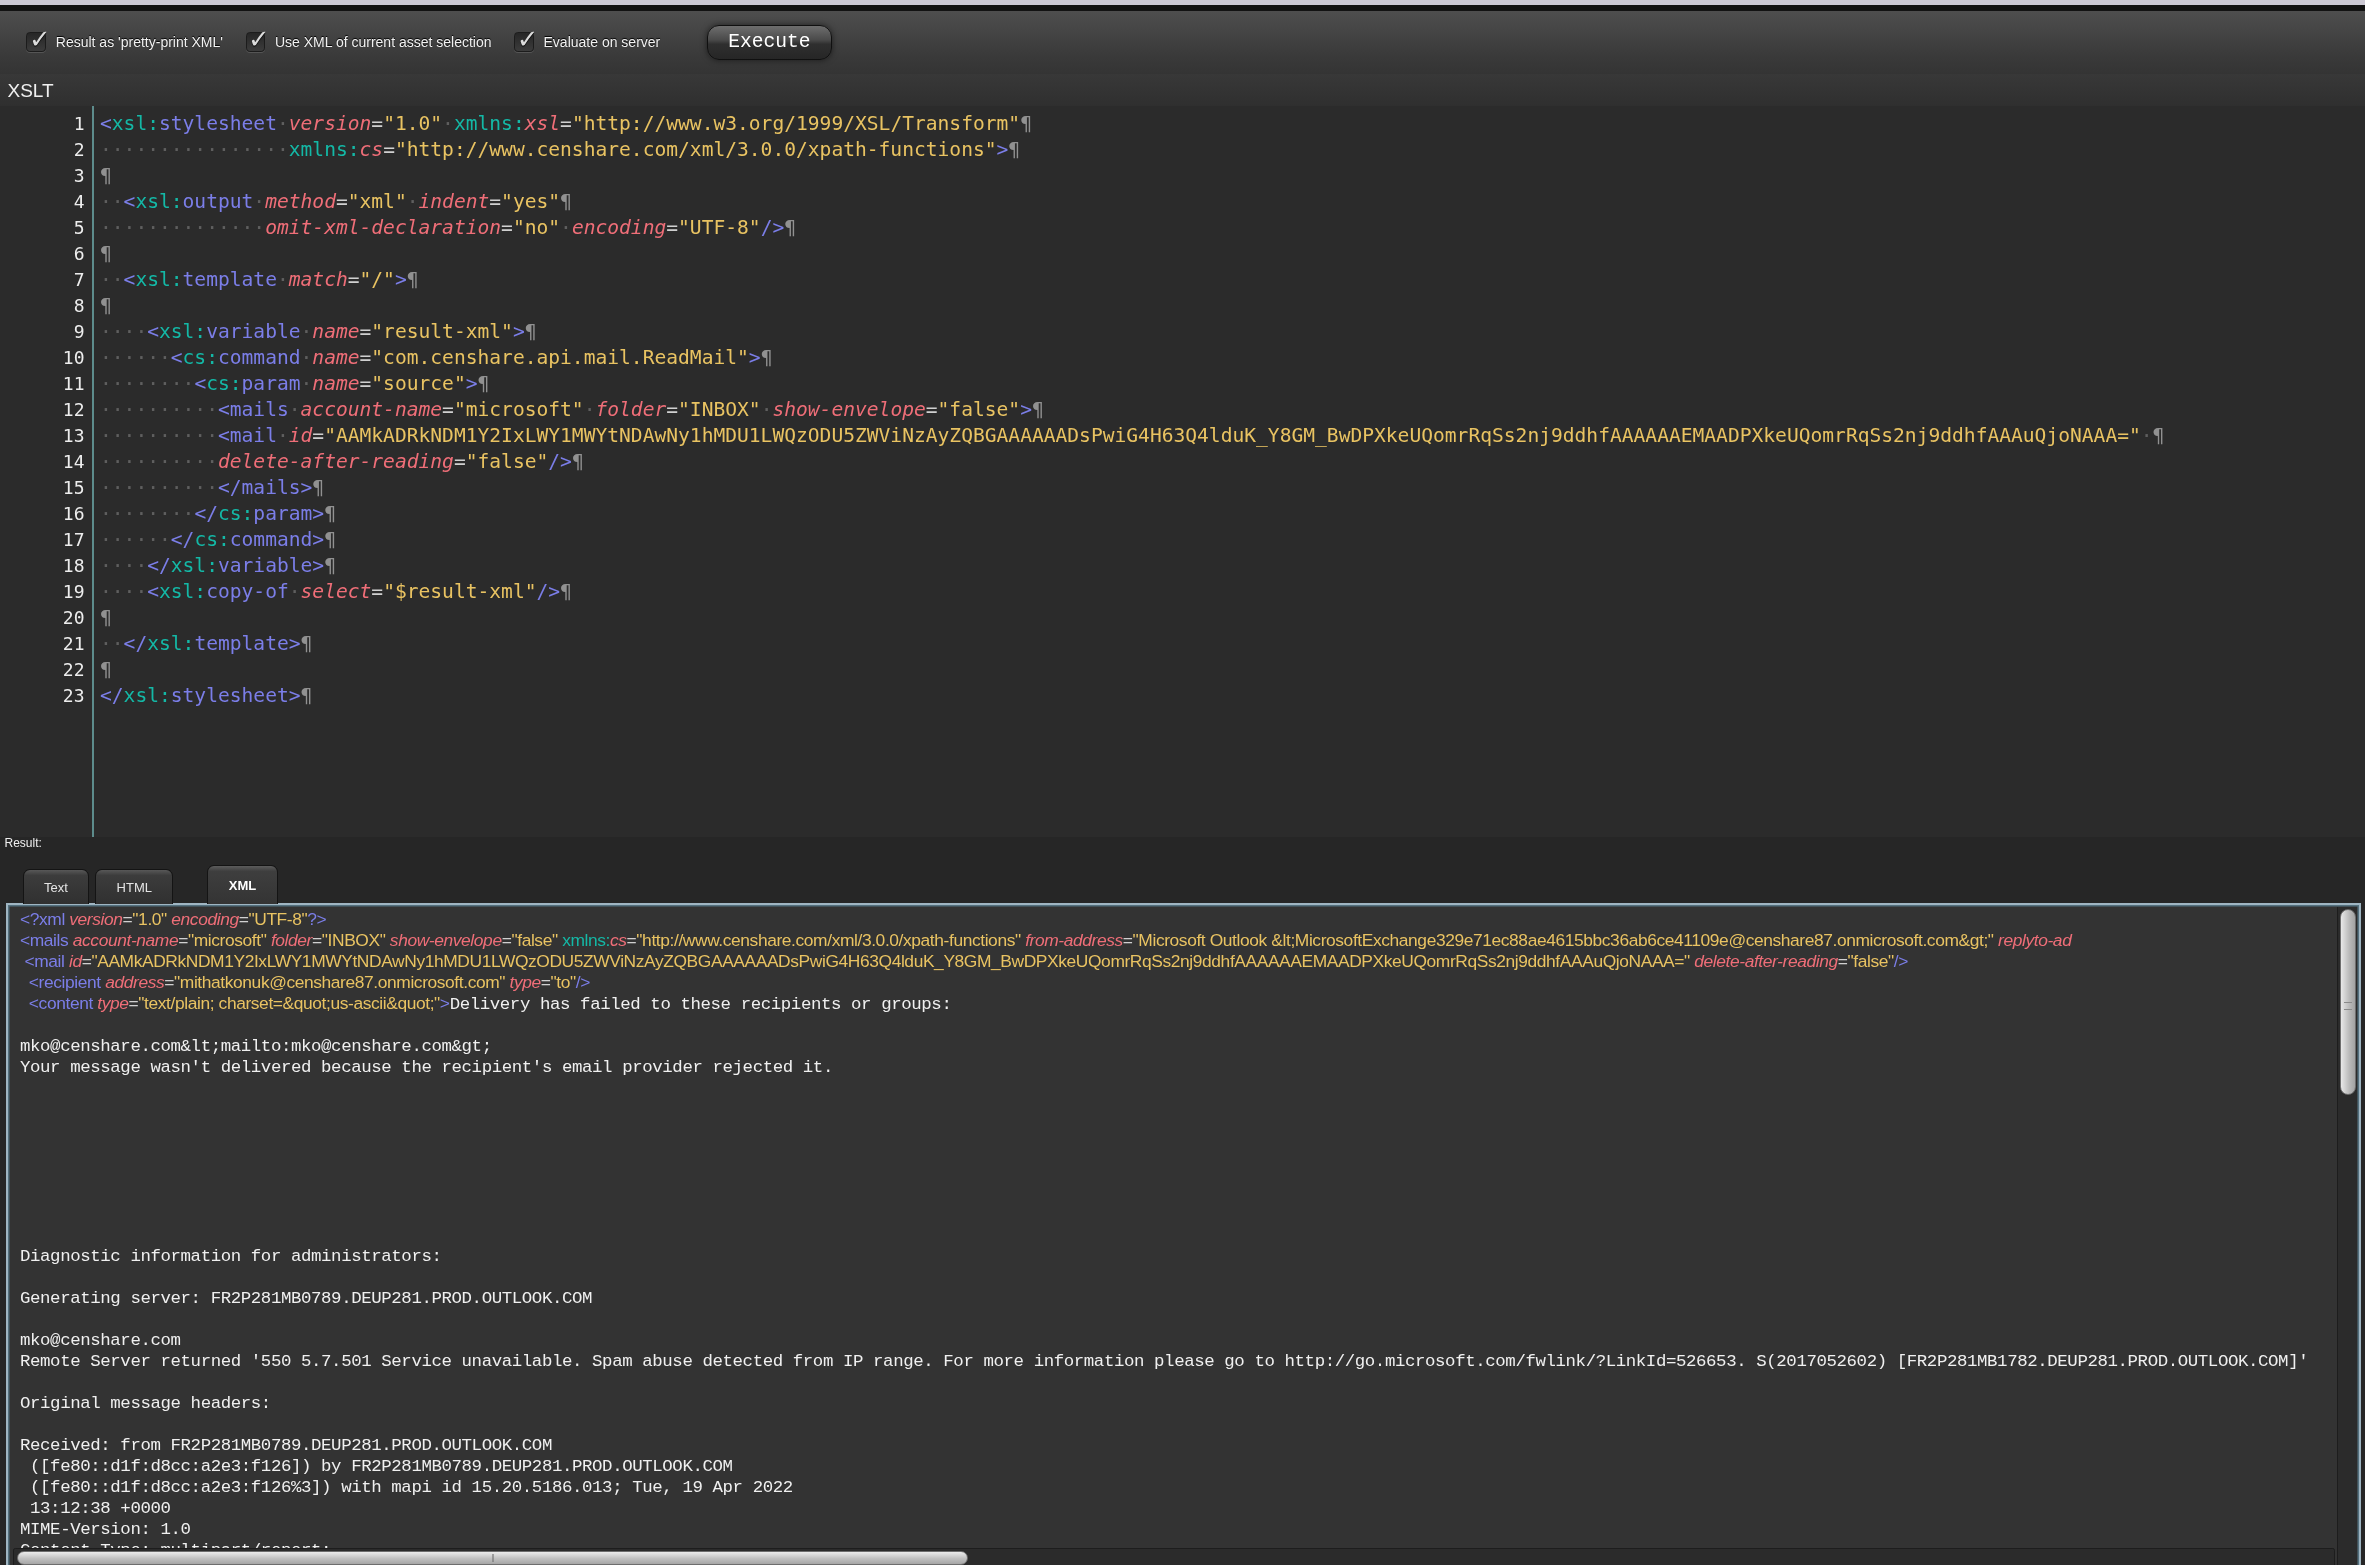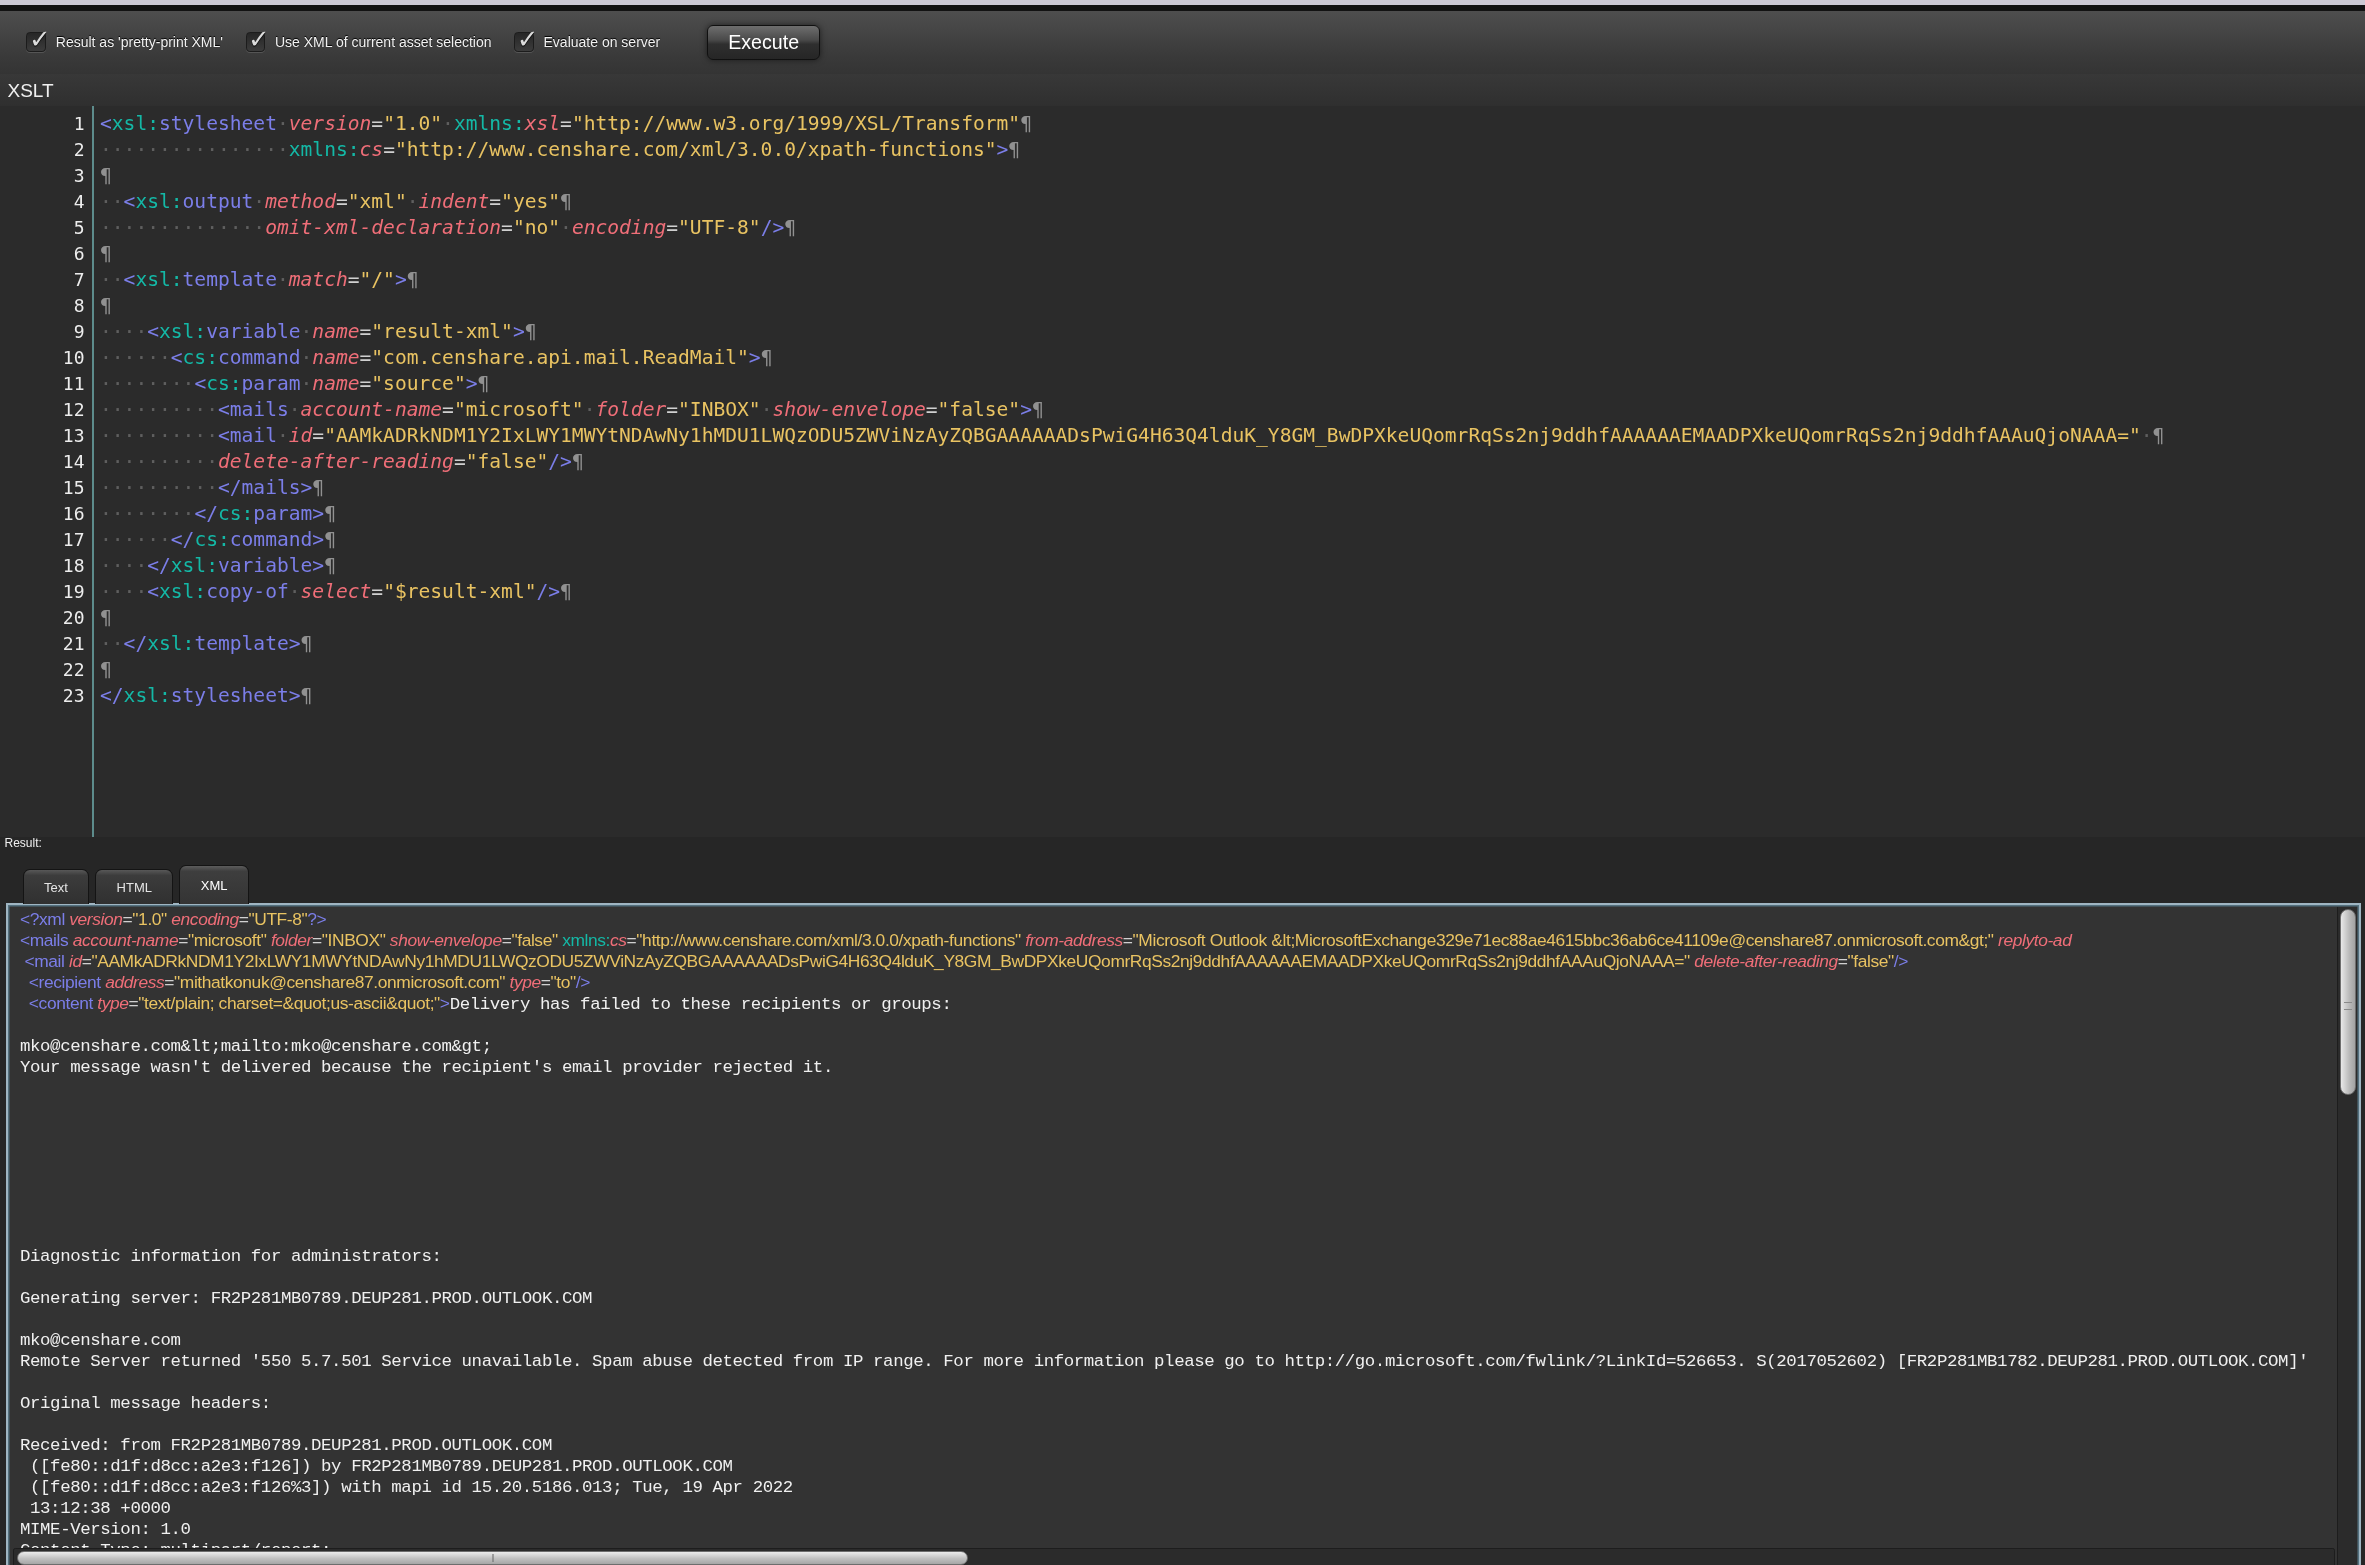--- a/index.html
+++ b/index.html
@@ -15,23 +15,23 @@
              background:linear-gradient(#4e4e4e,#3a3a3a 70%,#343434);
              display:flex; align-items:center; padding-left:26.4px; gap:22.6px; }
   .cb-group { display:flex; align-items:center; gap:9.8px; }
   .cb { width:19.6px; height:19.6px; border-radius:3.8px; position:relative;
         background:linear-gradient(#262626,#3c3c3c);
         border:1.5px solid #1c1c1c; box-shadow:0 0.8px 0 rgba(255,255,255,.18); }
   .cb .mark { position:absolute; left:1.5px; top:-9px; color:#dcdcdc; font-size:26px;
               text-shadow:0 0.8px 0.8px #000; }
   .cb-label { color:#f2f2f2; font-size:14px; text-shadow:0 -0.8px 0.8px #000; }
   .execute-btn { height:35px; padding:0 20.4px; margin-left:24px;
-                 border:1.5px solid #101010; border-radius:6px;
+                 border:1.5px solid #101010; border-radius:12px;
                  background:linear-gradient(#6e6e6e,#4a4a4a 42%,#2f2f2f 55%,#262626);
-                 color:#ffffff; font-size:19.6px; font-family:Liberation Sans, sans-serif;
+                 color:#ffffff; font-size:19.6px; font-family:Liberation Mono, monospace;
                  box-shadow:0 0 6px rgba(0,0,0,.55); }
 
   
   .xslt-row { position:absolute; top:74px; left:0; right:0; height:32px;
               background:linear-gradient(#383838,#2f2f2f); }
   .xslt-label { position:absolute; left:7.5px; top:6px; color:#f0f0f0; font-size:19px;text-align:center; }
 
   
   .editor { position:absolute; top:106px; left:0; right:0; height:731px; background:#2b2b2b;
             display:flex; overflow:hidden; }
@@ -53,22 +53,22 @@
   .tk-n { color:#919191; }          
   .tk-x { color:#f0f0f0;font-family:Liberation Mono, monospace; }          
 
   
   .result-label { position:absolute; top:836px; left:4.5px; color:#f0f0f0; font-size:12px; }
   .tabs { position:absolute; top:865px; left:22.6px; display:flex; gap:6px; align-items:flex-end; z-index:6; }
   .tab { height:35px; padding:0 20.4px; display:flex; align-items:center;
          background:linear-gradient(#585858,#3c3c3c 16%,#303030);
          border:1.5px solid #141414; border-bottom:none; border-radius:6.8px 6.8px 0 0;
          color:#e4e4e4; font-size:13px; }
-  .tab.active { color:#ffffff; font-weight:normal; height:39px;
-                background:linear-gradient(#5c5c5c,#3e3e3e 14%,#343434); }
+  .tab.active { color:#ffffff; font-weight:bold; height:39px;
+                background:linear-gradient(#5c5c5c,#3e3e3e 14%,#343434);margin-left:28px; }
 
   .result-panel { position:absolute; top:903px; left:6px; right:4.5px; height:666px;
                   border:2.3px solid #9fb5c2; box-shadow:inset 0 0 0 1.5px #53707e;
                   background:#333333; overflow:hidden; z-index:5; }
   .result-content { position:absolute; top:3.8px; left:12px; right:24px; bottom:0;
                     font-family:"Liberation Sans", sans-serif; font-size:17.4px;
                     letter-spacing:-0.4px; line-height:21px; white-space:pre;
                     color:#f0f0f0; overflow:hidden; }
   .result-line { height:21px; white-space:pre; }
 

